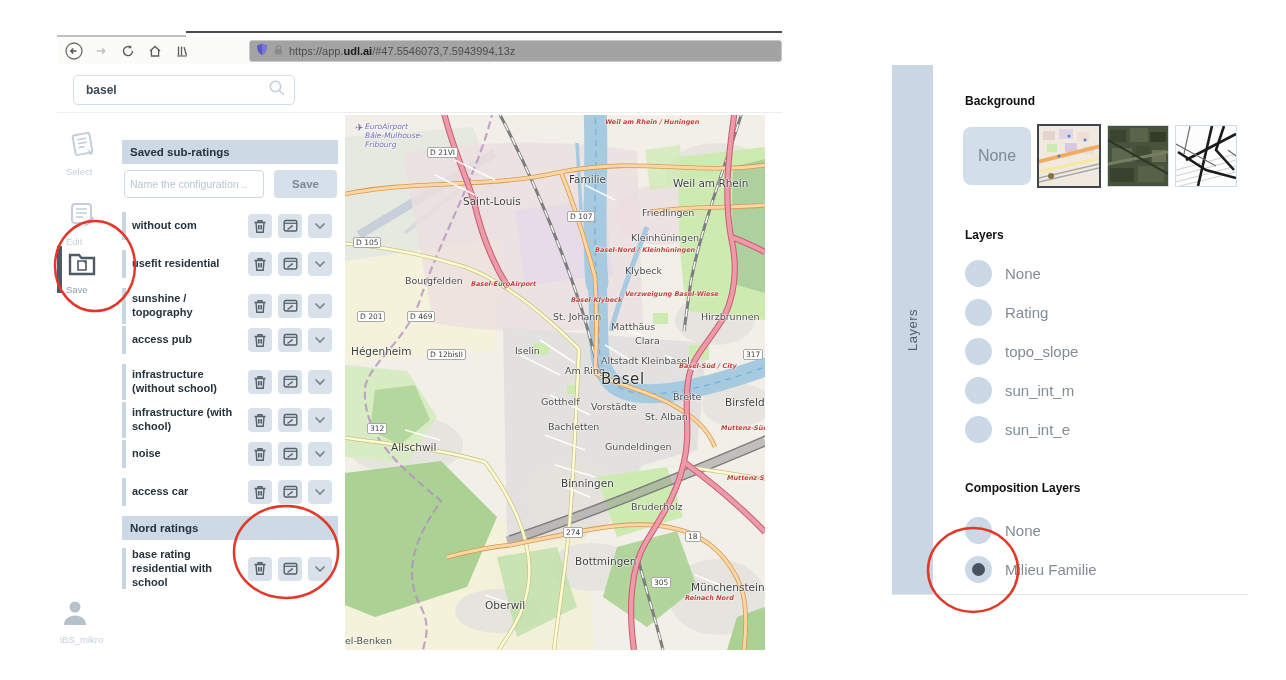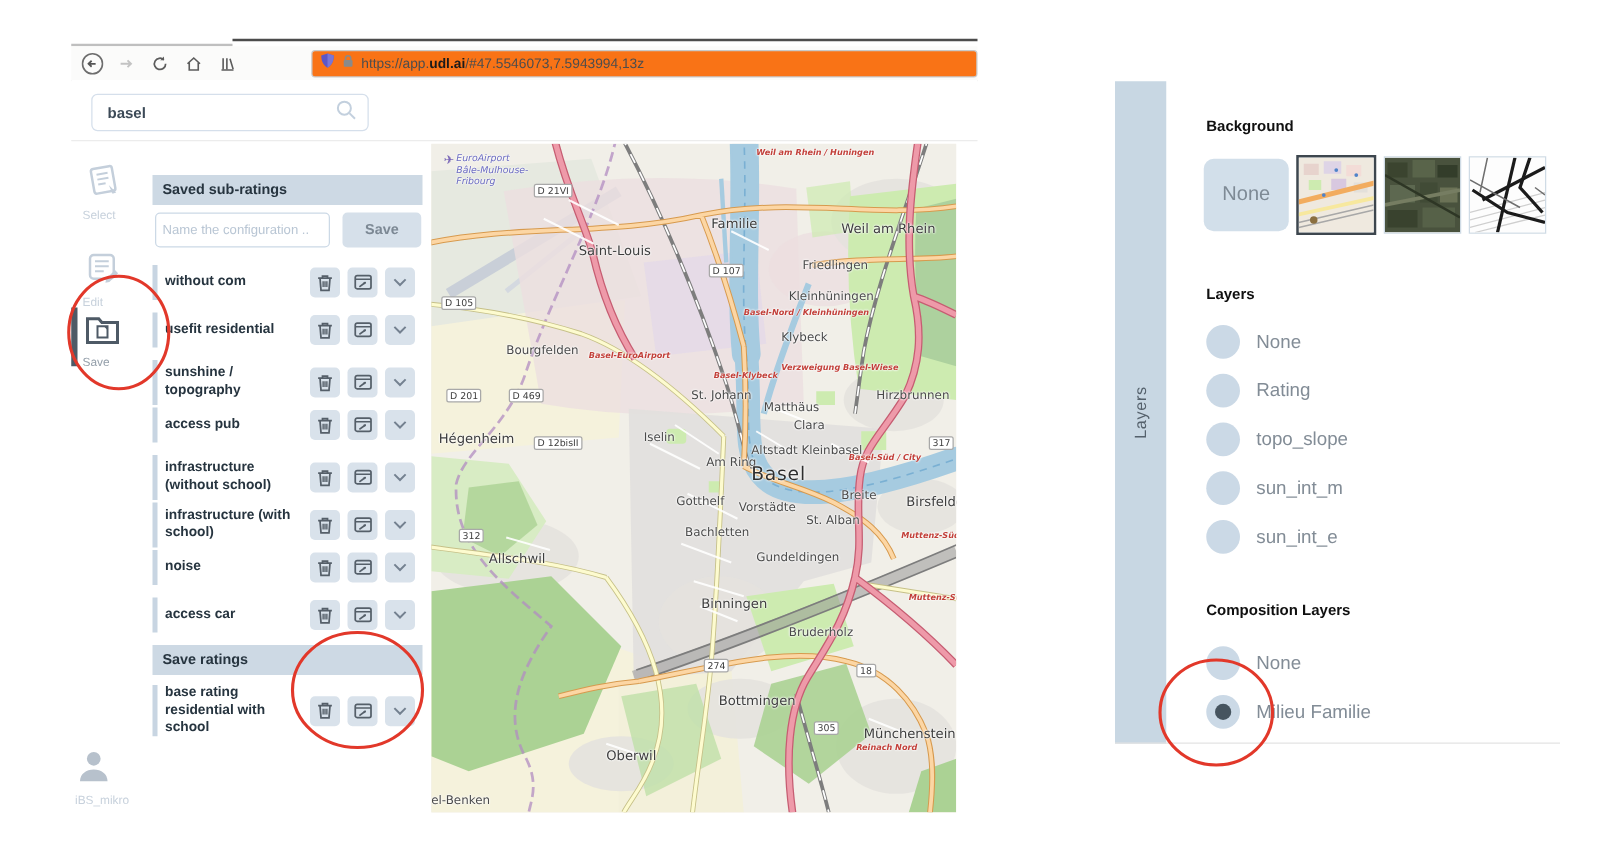--- a/index.html
+++ b/index.html
@@ -8,21 +8,21 @@
   #stage{position:absolute;inset:0;}
   .abs{position:absolute;}
 
   
   .win-top1{left:186px;top:31px;width:596px;height:2px;background:#4c4c4c;}
   .win-top2{left:57px;top:35px;width:129px;height:2px;background:#bfbfbf;}
   .toolbar{left:57px;top:37px;width:725px;height:27px;background:#fbfbfa;
            border-bottom:1px solid #dedede;display:flex;align-items:center;}
   .navbtns{display:flex;align-items:center;gap:9px;margin-left:8px;}
   .navbtn{width:18px;height:18px;display:flex;align-items:center;justify-content:center;}
-  .urlbar{margin-left:58px;width:548px;height:20px;background:#f97316;border:1px solid #c9c9c9;
+  .urlbar{margin-left:58px;width:548px;height:20px;background:#a3a3a3;border:1px solid #c9c9c9;
           border-radius:3px;display:flex;align-items:center;padding:0 6px;gap:5px;}
   .urltext{font-size:11px;color:#4d4d4d;white-space:nowrap;}
   .urltext b{color:#1a1a1a;}
 
   
   .app-header{left:57px;top:64px;width:725px;height:48px;background:#fff;}
   .searchbox{position:absolute;left:16px;top:11px;width:220px;height:28px;border:1px solid #d5dfeb;
              border-radius:5px;display:flex;align-items:center;background:#fff;}
   .searchbox input{border:none;outline:none;flex:1;margin-left:10px;font-size:12px;font-weight:bold;
              color:#3c4a57;font-family:"Liberation Sans",sans-serif;background:transparent;}
@@ -400,21 +400,21 @@
               </svg>
       </button>
       <button class="ibtn">
         <svg width="12" height="8" viewBox="0 0 12 8">
                 <path d="M1.5 1.5L6 6l4.5-4.5" stroke="#748190" stroke-width="1.6" fill="none"></path>
               </svg>
       </button>
     </span>
   </div>
 </div>
-    <div class="sec-header">Save ratings</div>
+    <div class="sec-header">Nord ratings</div>
     <div id="ratings-list">
   <div class="row tall">
     <span class="accent"></span>
     <span class="row-label">base rating residential with school</span>
     <span class="row-btns">
       <button class="ibtn">
         <svg width="14" height="15" viewBox="0 0 14 15">
                 <path d="M1.5 3.5h11 M5 3.5V1.8h4v1.7 M3 3.5l.8 9.7h6.4l.8-9.7" stroke="#555f69" stroke-width="1.4" fill="none"></path>
                 <path d="M5.5 6v4.5 M7 6v4.5 M8.5 6v4.5" stroke="#555f69" stroke-width="1.1"></path>
               </svg>

